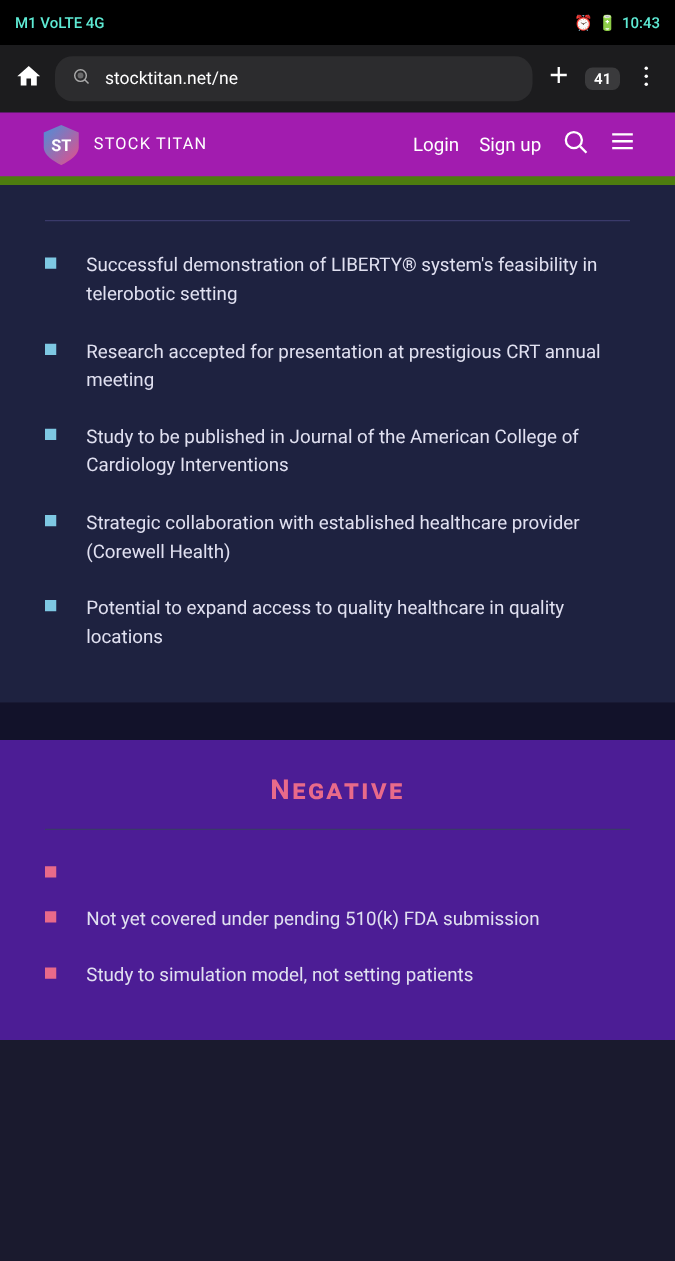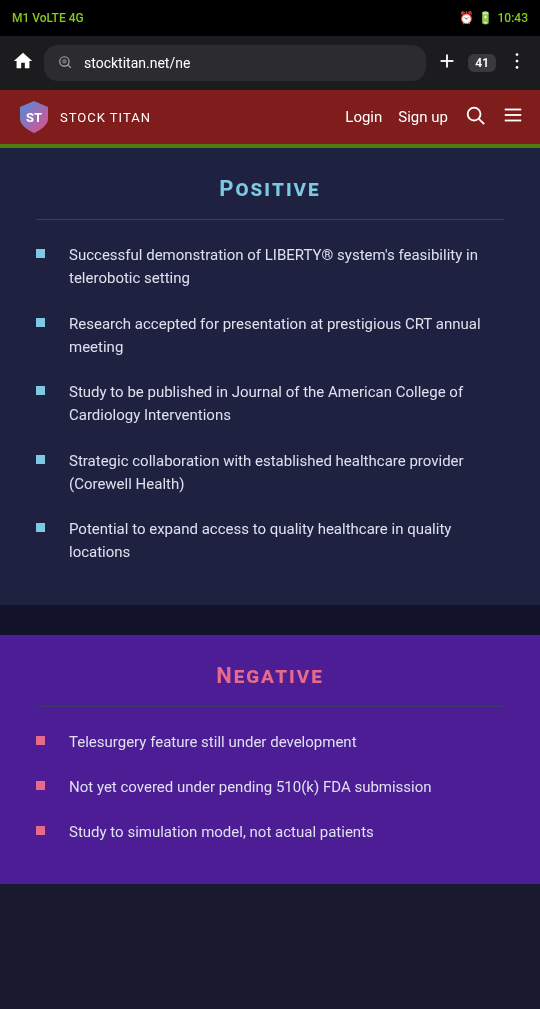--- a/index.html
+++ b/index.html
@@ -9,21 +9,21 @@
       width: 540px;
       min-height: 1009px;
       font-family: -apple-system, BlinkMacSystemFont, 'Segoe UI', Roboto, Arial, sans-serif;
       background: #1a1a2e;
       color: #ffffff;
     }
 
     
     .status-bar {
       background: #000;
-      color: #84cc16;
+      color: #5eead4;
       display: flex;
       justify-content: space-between;
       align-items: center;
       padding: 4px 12px;
       height: 36px;
       font-size: 13px;
       font-weight: 500;
     }
     .status-left {
       display: flex;
@@ -85,26 +85,26 @@
       cursor: pointer;
     }
     .browser-menu-btn {
       color: #fff;
       font-size: 20px;
       cursor: pointer;
     }
 
     
     .site-header {
-      background: #7f1d1d;
-      display: flex;
-      align-items: center;
-      padding: 0 16px;
+      background: #a21caf;
+      display: flex;
+      align-items: center;
+      padding: 0 31px;
       height: 58px;
-      border-bottom: 4px solid #4d7c0f;
+      border-bottom: 7px solid #4d7c0f;
     }
     .site-logo {
       display: flex;
       align-items: center;
       gap: 8px;
       flex: 1;
     }
     .logo-icon {
       width: 36px;
       height: 36px;
@@ -286,21 +286,20 @@
         <line x1="3" y1="12" x2="21" y2="12"></line>
         <line x1="3" y1="18" x2="21" y2="18"></line>
       </svg>
     </span>
   </div>
 </div>
 
 <div class="main-content">
 
   <div class="section-positive">
-    <div class="section-title-positive">Positive</div>
     <hr class="section-divider">
     <ul class="bullet-list">
       <li>
         <span class="bullet-square"></span>
         <span>Successful demonstration of LIBERTY® system's feasibility in telerobotic setting</span>
       </li>
       <li>
         <span class="bullet-square"></span>
         <span>Research accepted for presentation at prestigious CRT annual meeting</span>
       </li>
@@ -320,26 +319,25 @@
   </div>
 
   <div class="section-gap"></div>
 
   <div class="section-negative">
     <div class="section-title-negative">Negative</div>
     <hr class="section-divider">
     <ul class="bullet-list">
       <li>
         <span class="bullet-square-neg"></span>
-        <span>Telesurgery feature still under development</span>
       </li>
       <li>
         <span class="bullet-square-neg"></span>
         <span>Not yet covered under pending 510(k) FDA submission</span>
       </li>
       <li>
         <span class="bullet-square-neg"></span>
-        <span>Study to simulation model, not actual patients</span>
+        <span>Study to simulation model, not setting patients</span>
       </li>
     </ul>
   </div>
 
 </div>
 
 </body></html>

